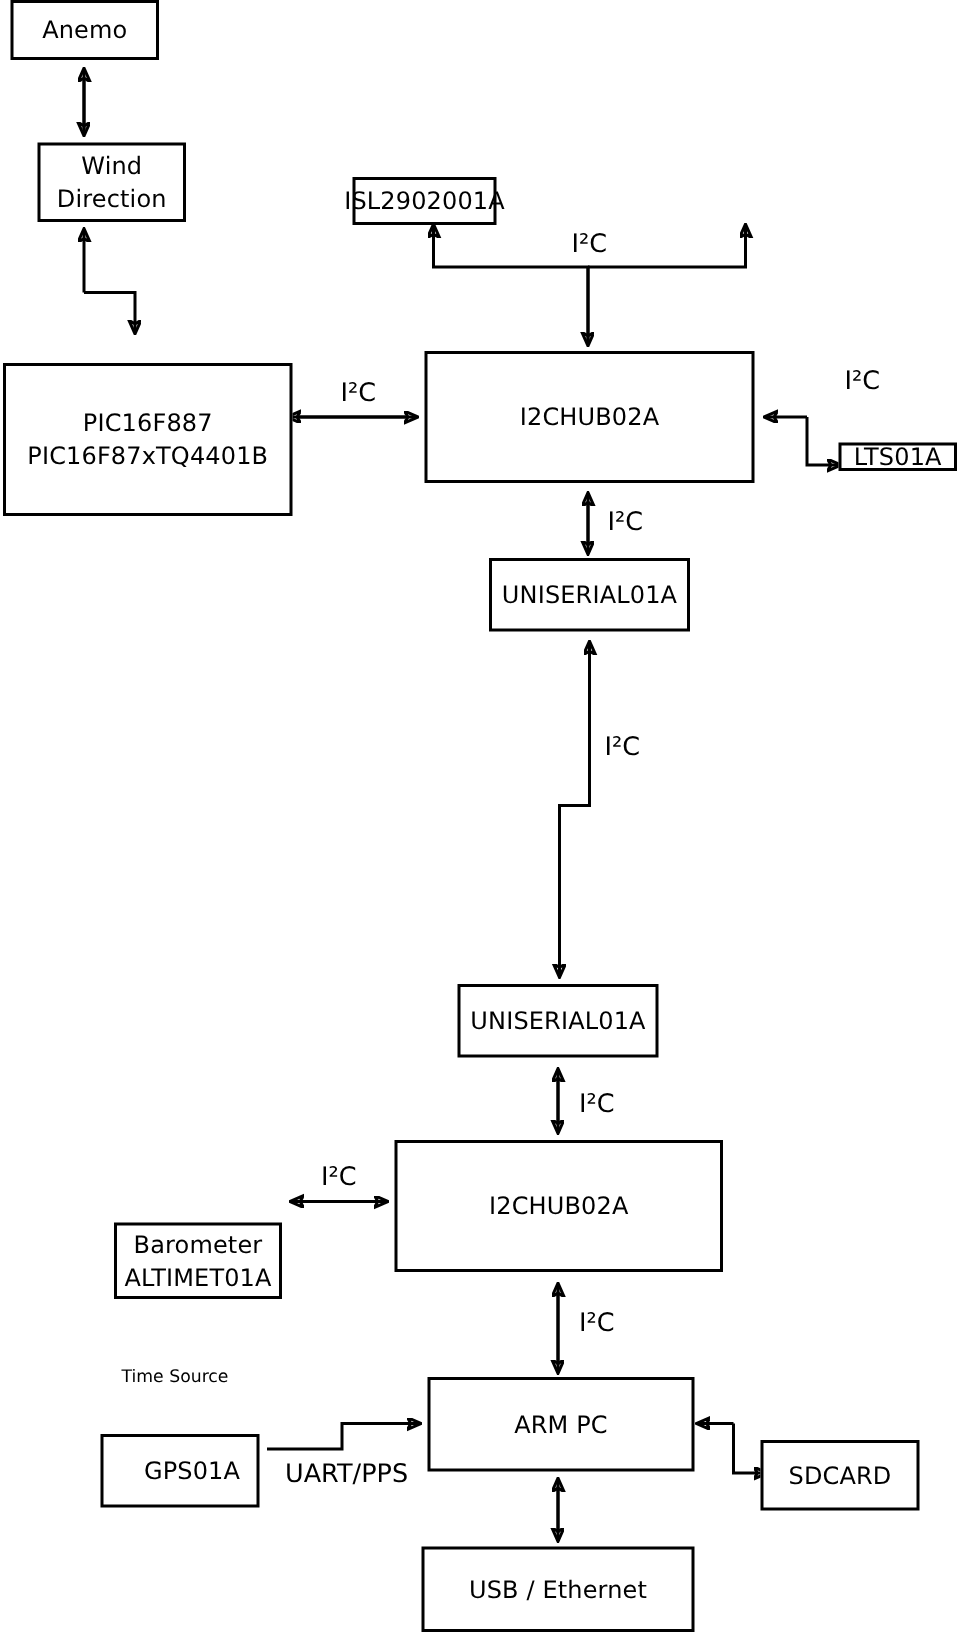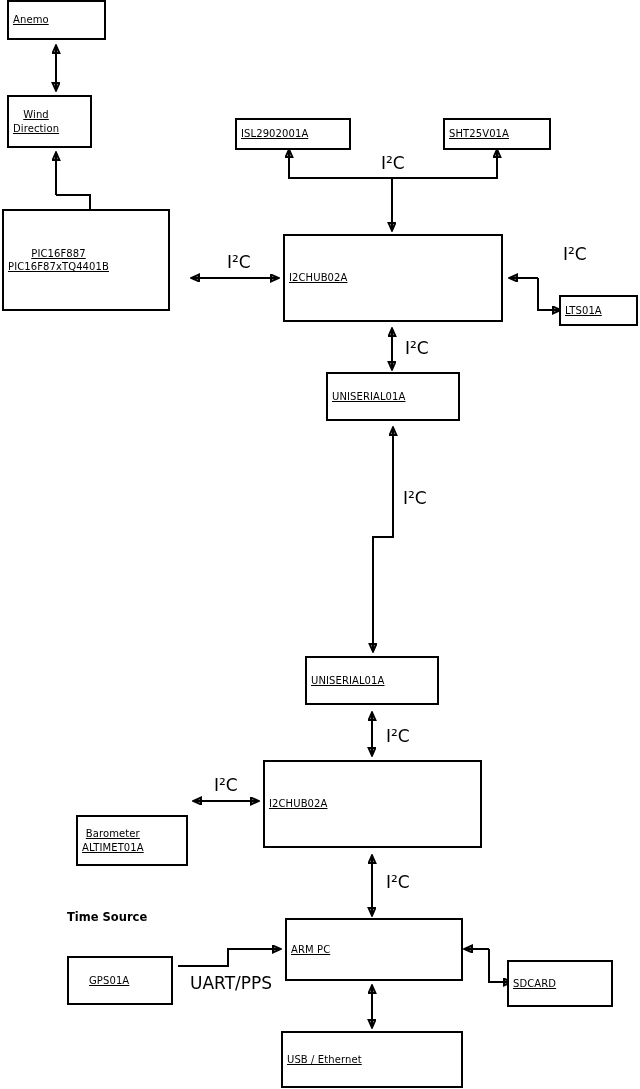--- a/index.html
+++ b/index.html
@@ -18,28 +18,27 @@
     background: #ffffff;
     overflow: hidden;
   }
   .node {
     position: absolute;
     box-sizing: border-box;
     border: 2px solid #000000;
     background: #ffffff;
     display: flex;
     align-items: center;
-    justify-content: flex-start;
+    justify-content: center;
     text-align: center;
-    font-size: 10px;
+    font-size: 16px;
     line-height: 1.35;
     color: #000000;
     letter-spacing: 0.1px;
     z-index: 3;
-    text-decoration: underline;
   }
   .node .lbl {
     display: block;
     white-space: pre-line;
     padding: 0 4px;
   }
   .edge-label {
     position: absolute;
     font-size: 17px;
     color: #000000;
@@ -144,43 +143,40 @@
     <g>
       <line x1="372" y1="1022" x2="372" y2="986" marker-end="url(#ah)"></line>
       <line x1="372" y1="991" x2="372" y2="1027" marker-end="url(#ah)"></line>
     </g>
   </svg>
 
   <div class="node" style="left:7px; top:0px; width:99px; height:40px;">
     <span class="lbl">Anemo</span>
   </div>
 
-  <div class="node" style="left:7px; top:95px; width:85px; height:53px;">
+  <div class="node" style="left:25px; top:95px; width:99px; height:53px;">
     <span class="lbl">Wind
 Direction</span>
   </div>
 
-  <div class="node" style="left:2px; top:209px; width:168px; height:102px;">
+  <div class="node" style="left:2px; top:242px; width:193px; height:102px;">
     <span class="lbl">PIC16F887
 PIC16F87xTQ4401B</span>
   </div>
 
-  <div class="node" style="left:235px; top:118px; width:116px; height:32px;">
+  <div class="node" style="left:235px; top:118px; width:96px; height:32px;">
     <span class="lbl">ISL2902001A</span>
   </div>
 
-  <div class="node" style="left:443px; top:118px; width:108px; height:32px;">
-    <span class="lbl">SHT25V01A</span>
-  </div>
 
   <div class="node" style="left:283px; top:234px; width:220px; height:88px;">
     <span class="lbl">I2CHUB02A</span>
   </div>
 
-  <div class="node" style="left:559px; top:295px; width:79px; height:31px;">
+  <div class="node" style="left:559px; top:295px; width:79px; height:19px;">
     <span class="lbl">LTS01A</span>
   </div>
 
   <div class="node" style="left:326px; top:372px; width:134px; height:49px;">
     <span class="lbl">UNISERIAL01A</span>
   </div>
 
   <div class="node" style="left:305px; top:656px; width:134px; height:49px;">
     <span class="lbl">UNISERIAL01A</span>
   </div>
@@ -221,15 +217,15 @@
   <div class="edge-label" style="left:403px; top:488px;">I²C</div>
 
   <div class="edge-label" style="left:386px; top:726px;">I²C</div>
 
   <div class="edge-label" style="left:214px; top:775px;">I²C</div>
 
   <div class="edge-label" style="left:386px; top:872px;">I²C</div>
 
   <div class="edge-label" style="left:190px; top:973px;">UART/PPS</div>
 
-  <div class="free-label" style="left:67px; top:910px;font-weight:bold;">Time Source</div>
+  <div class="free-label" style="left:81px; top:910px;">Time Source</div>
 
 </div>
 
 </body></html>

